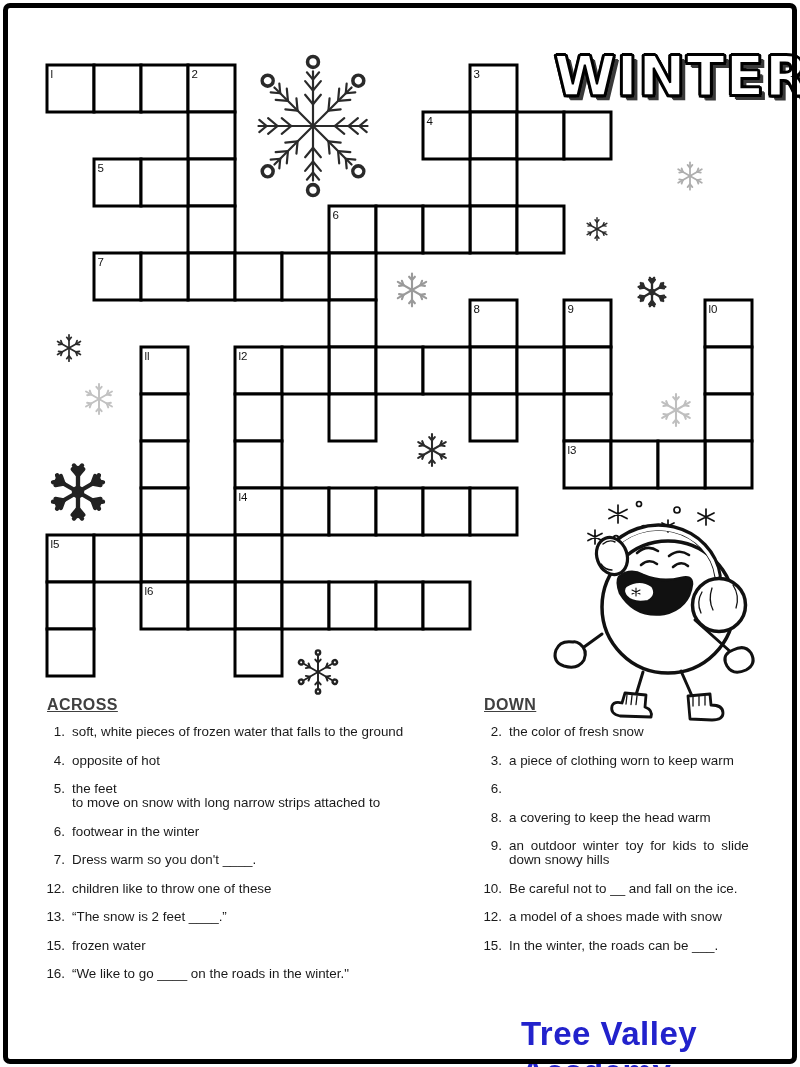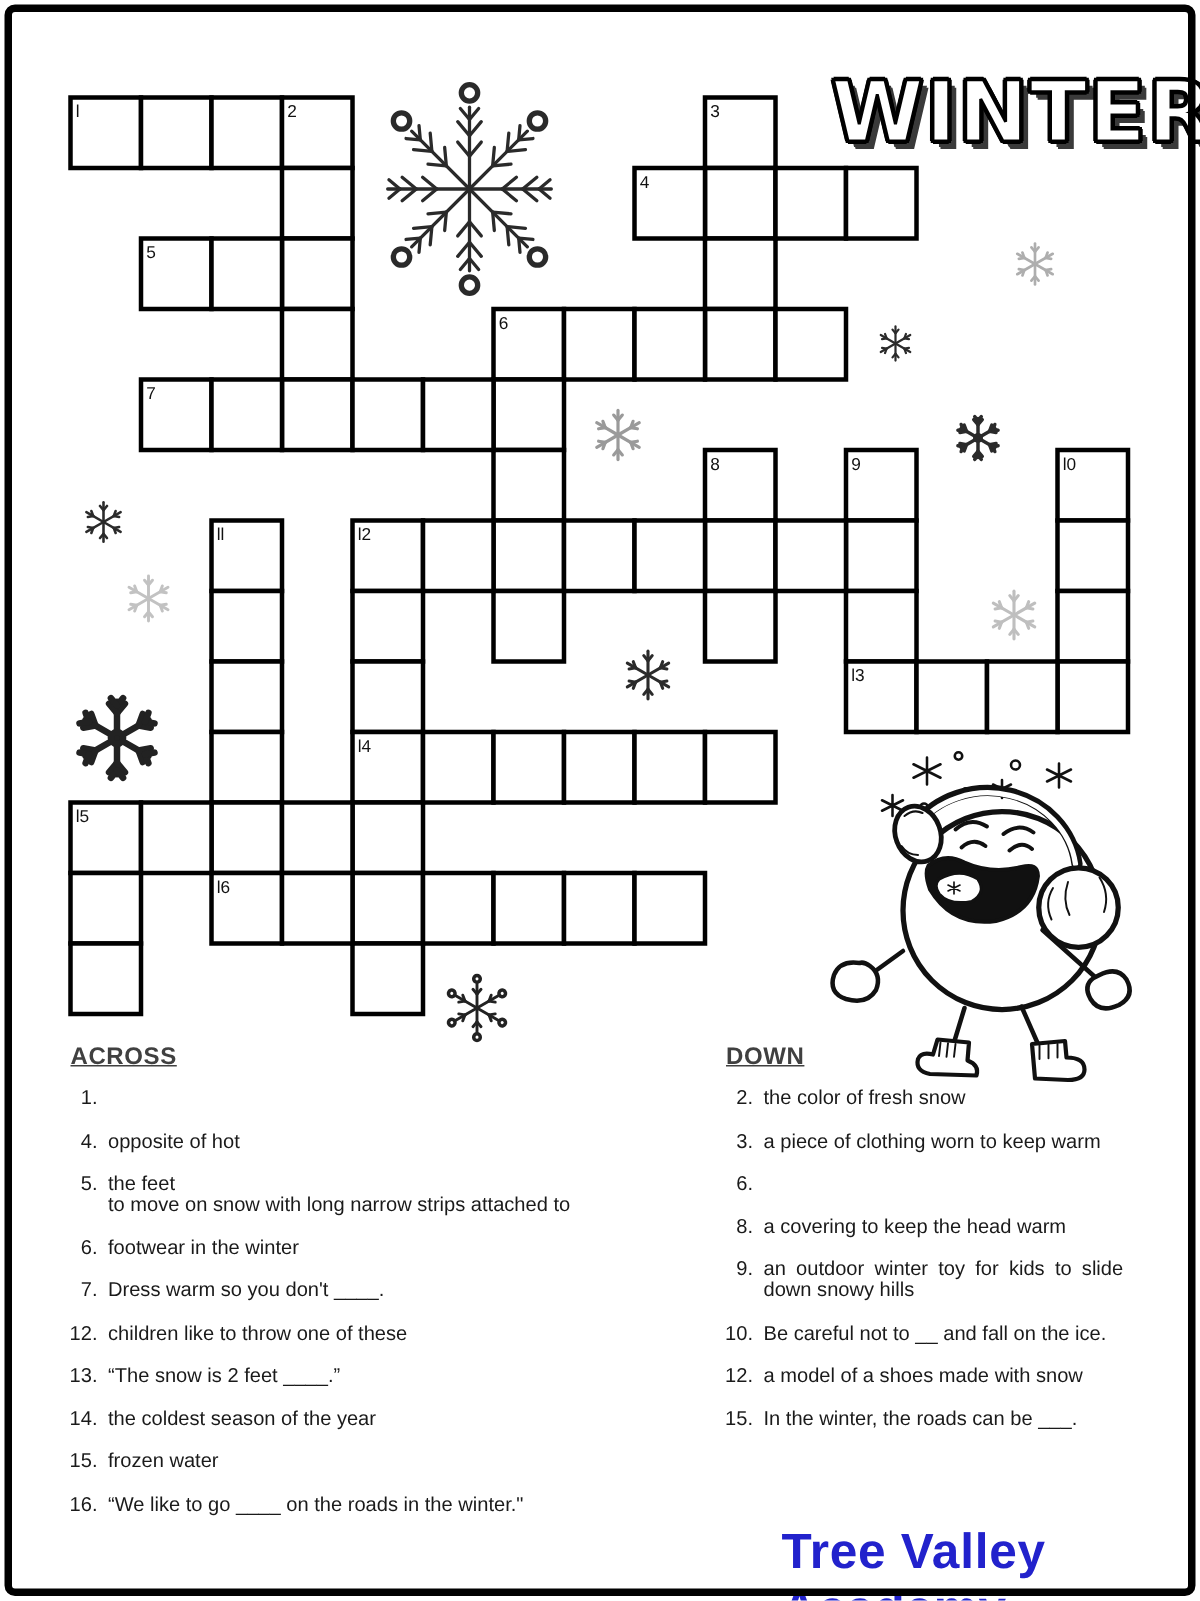--- a/index.html
+++ b/index.html
@@ -398,20 +398,23 @@
   </g>
 </svg>
 
 <div class="title">WINTER</div>
 
 <div class="clues across">
   <div class="clues-header">ACROSS</div>
   <div id="across-list">
       <div class="clue">
         <div class="clue-num">1.</div>
+        <div class="clue-text">
+          <div>soft, white pieces of frozen water that falls to the ground</div>
+        </div>
       </div>
       <div class="clue">
         <div class="clue-num">4.</div>
         <div class="clue-text">
           <div>opposite of hot</div>
         </div>
       </div>
       <div class="clue">
         <div class="clue-num">5.</div>
         <div class="clue-text">
@@ -434,26 +437,20 @@
       <div class="clue">
         <div class="clue-num">12.</div>
         <div class="clue-text">
           <div>children like to throw one of these</div>
         </div>
       </div>
       <div class="clue">
         <div class="clue-num">13.</div>
         <div class="clue-text">
           <div>“The snow is 2 feet ____.”</div>
-        </div>
-      </div>
-      <div class="clue">
-        <div class="clue-num">14.</div>
-        <div class="clue-text">
-          <div>the coldest season of the year</div>
         </div>
       </div>
       <div class="clue">
         <div class="clue-num">15.</div>
         <div class="clue-text">
           <div>frozen water</div>
         </div>
       </div>
       <div class="clue">
         <div class="clue-num">16.</div>

